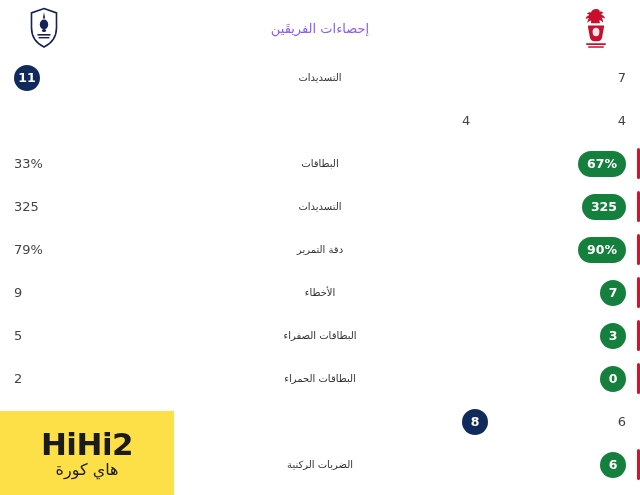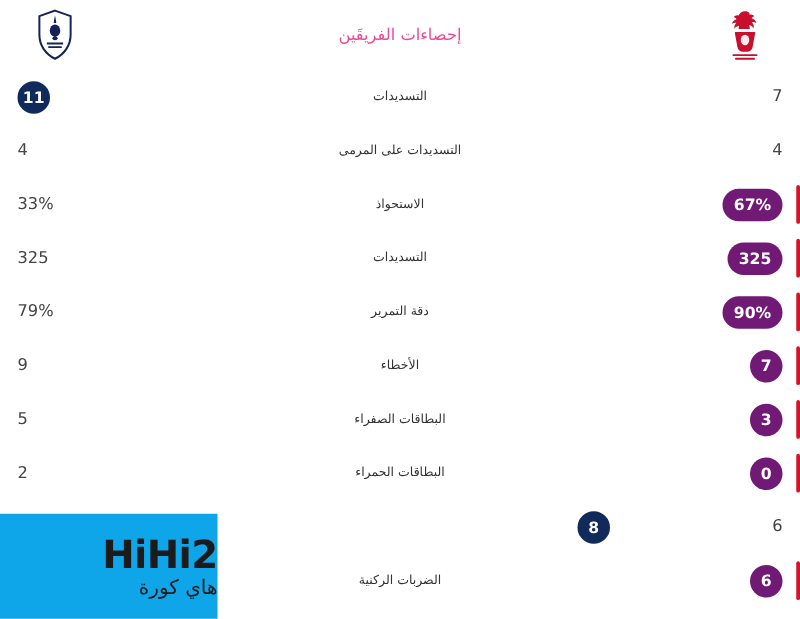--- a/index.html
+++ b/index.html
@@ -26,21 +26,21 @@
   .header {
     height: 56px;
     display: flex;
     align-items: center;
     justify-content: space-between;
     padding: 0 24px;
     box-sizing: border-box;
   }
   .header-title {
     font-size: 13px;
-    color: #ec4899;
+    color: #8b5cf6;
     text-align: center;
     flex: 1;
   }
   .crest {
     width: 40px;
     height: 44px;
     display: flex;
     align-items: center;
     justify-content: center;
     flex: 0 0 40px;
@@ -91,21 +91,21 @@
     font-weight: bold;
     display: inline-flex;
     align-items: center;
     justify-content: center;
     border-radius: 999px;
     min-width: 26px;
     height: 26px;
     padding: 0 9px;
     box-sizing: border-box;
   }
-  .pill.home { background: #701a75; }
+  .pill.home { background: #15803d; }
   .pill.away { background: #102a5c; }
   .pill.circle { padding: 0; width: 26px; }
 
   
   .edge {
     position: absolute;
     right: 0;
     top: 6px;
     bottom: 6px;
     width: 3px;
@@ -115,24 +115,24 @@
   }
   .row.home-hl .edge { opacity: 1; }
 
   
   .watermark {
     position: absolute;
     left: 0;
     bottom: 0;
     width: 174px;
     height: 84px;
-    background: #0ea5e9;
+    background: #fde047;
     display: flex;
     flex-direction: column;
-    align-items: flex-start;
+    align-items: center;
     justify-content: center;
     gap: 2px;
   }
   .watermark .wm-main {
     font-size: 31px;
     font-weight: bold;
     color: #1b1b1b;
     letter-spacing: -0.5px;
     line-height: 1;
   }
@@ -190,32 +190,31 @@
       <div class="side side-away">
         <span class="pill away circle">11</span>
       </div>
     </div>
 
     <div class="row">
       <span class="edge"></span>
       <div class="side side-home">
         <span class="value-plain">4</span>
       </div>
-      <div class="row-label">التسديدات على المرمى</div>
       <div class="side side-away">
         <span class="value-plain">4</span>
       </div>
     </div>
 
     <div class="row home-hl">
       <span class="edge"></span>
       <div class="side side-home">
         <span class="pill home">67%</span>
       </div>
-      <div class="row-label">الاستحواذ</div>
+      <div class="row-label">البطاقات</div>
       <div class="side side-away">
         <span class="value-plain">33%</span>
       </div>
     </div>
 
     <div class="row home-hl">
       <span class="edge"></span>
       <div class="side side-home">
         <span class="pill home">325</span>
       </div>

